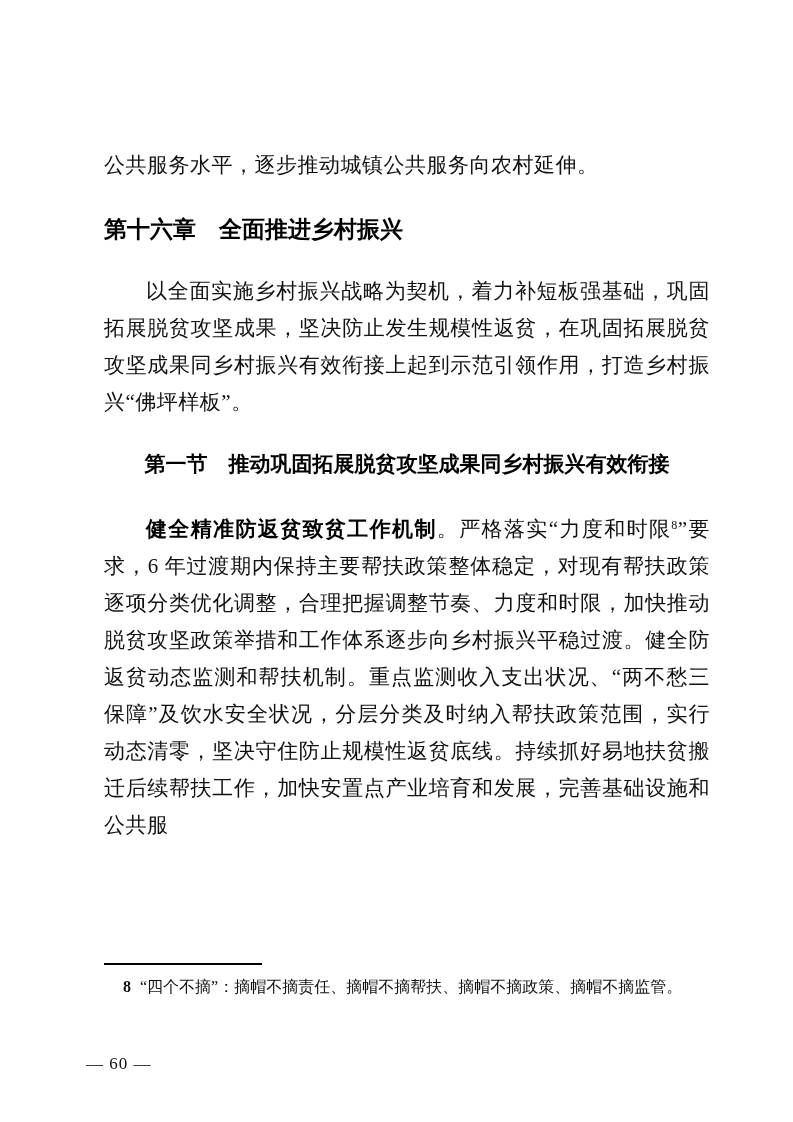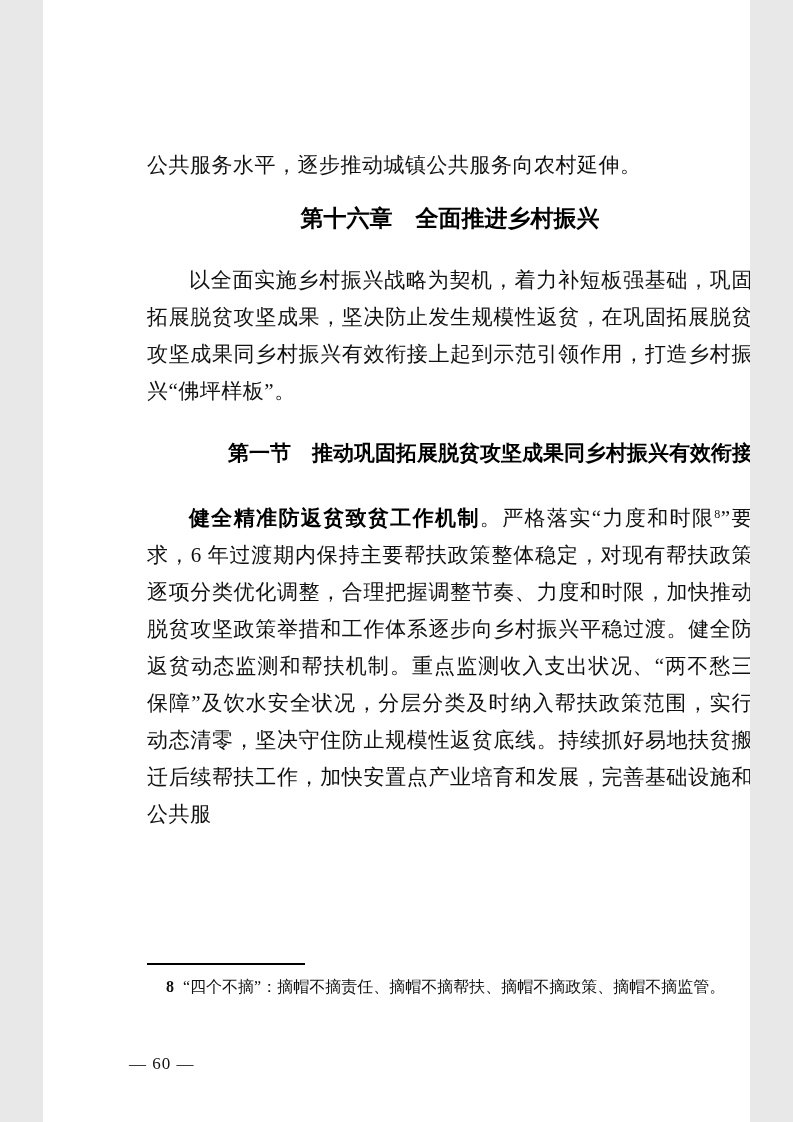--- a/index.html
+++ b/index.html
@@ -2,21 +2,21 @@
 <html lang="zh"><head>
 <meta charset="utf-8">
 <style>
   html, body {
     margin: 0;
     padding: 0;
     background: #e8e8e8;
   }
   .page {
     position: relative;
-    width: 707px;
+    width: 793px;
     height: 1122px;
     margin: 0 auto;
     background: #ffffff;
     color: #111111;
     font-family: "Liberation Serif", "DejaVu Serif", serif;
     overflow: hidden;
     box-sizing: border-box;
   }
   .content {
     position: absolute;
@@ -29,35 +29,35 @@
     font-size: 21px;
     line-height: 37px;
     text-align: justify;
     text-align-last: left;
     letter-spacing: 0.5px;
   }
   .indent {
     text-indent: 42px;
   }
   .chapter-heading {
-    margin: 16px 0 26px 0;
+    margin: 27px 0 26px 0;
     font-family: "Liberation Sans", "DejaVu Sans", sans-serif;
     font-weight: bold;
     font-size: 23px;
     line-height: 36px;
-    text-align: center;
+    text-align: left;
     color: #000000;
   }
   .section-heading {
     margin: 28px 0 31px 0;
     font-family: "Liberation Sans", "DejaVu Sans", sans-serif;
     font-weight: bold;
     font-size: 21px;
     line-height: 30px;
-    text-align: right;
+    text-align: center;
     color: #000000;
   }
   .heading-gap {
     display: inline-block;
     width: 1em;
   }
   .bold-lead {
     font-family: Liberation Sans, sans-serif;
     font-weight: bold;
     color: #000000;

